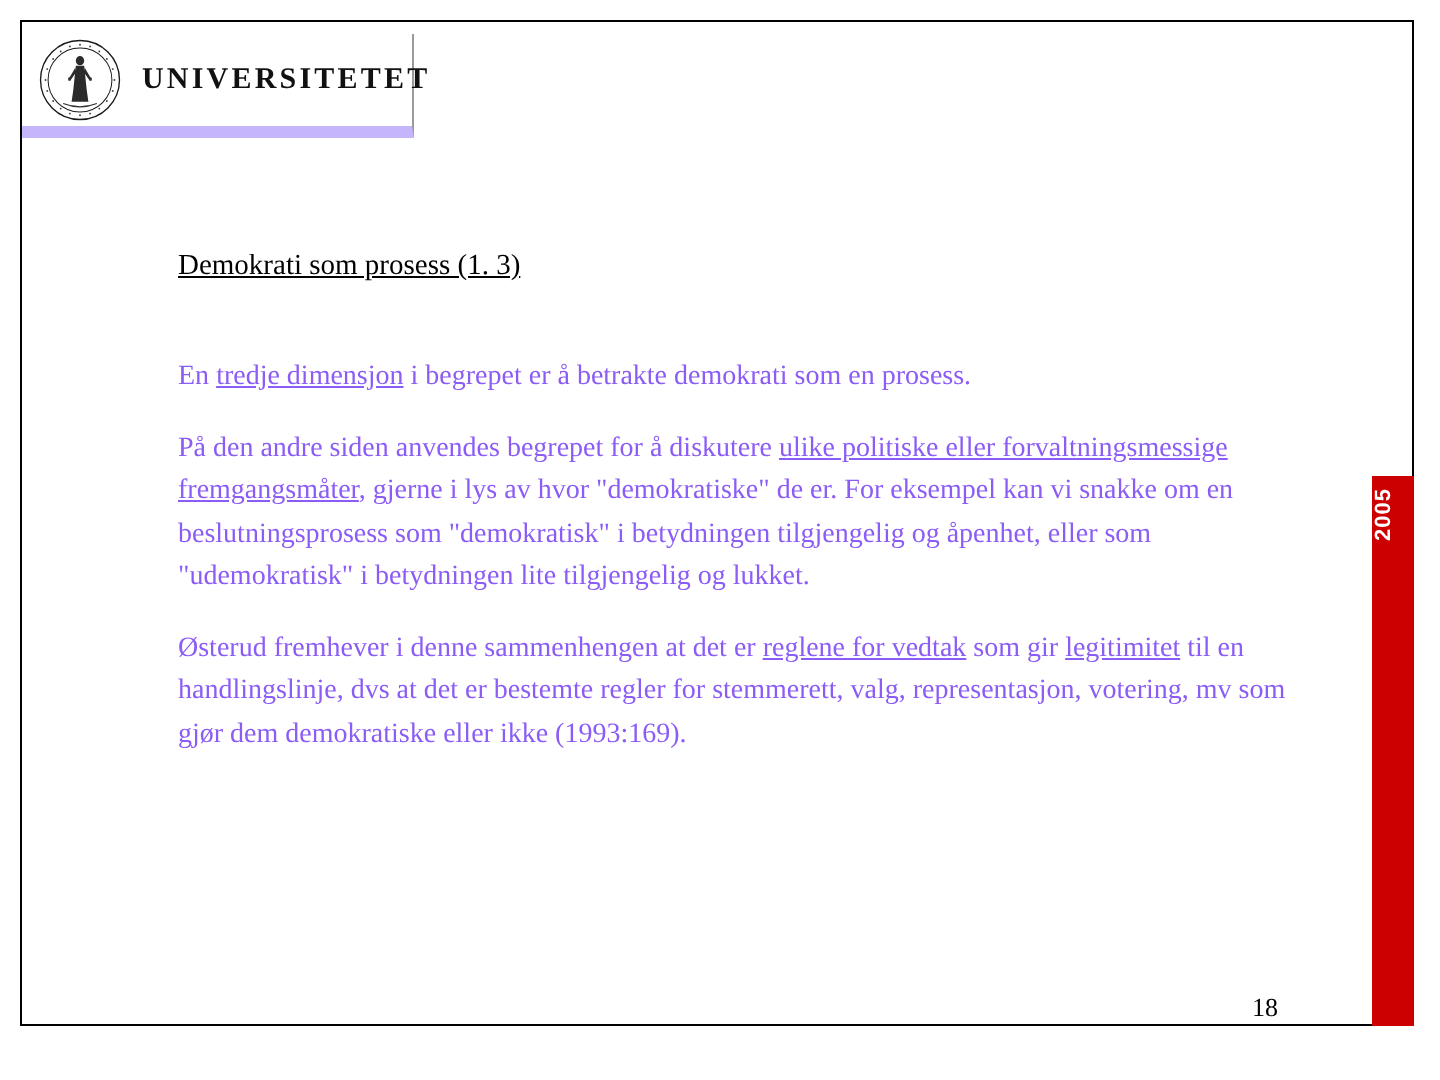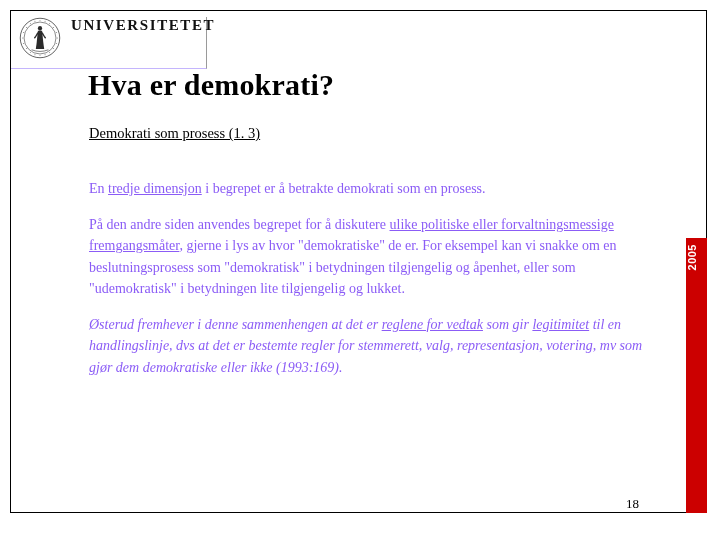--- a/index.html
+++ b/index.html
@@ -37,23 +37,24 @@
   }
 
   
   #logo-block {
     position: absolute;
     left: 11px;
     top: 17px;
     width: 196px;
     height: 52px;
     border-right: 1px solid #9a9a9a;
-    border-bottom: 1px solid #c4b5fd;
+    border-bottom: 6px solid #c4b5fd;
     box-sizing: border-box;
     display: flex;
+    align-items: center;
   }
   #logo-seal {
     width: 42px;
     height: 42px;
     margin-left: 8px;
     flex: 0 0 auto;
   }
   #logo-wordmark {
     margin-left: 10px;
     line-height: 1.12;
@@ -96,21 +97,21 @@
     left: 89px;
     top: 178px;
     width: 566px;
     color: #8b5cf6;
     font-size: 14px;
     line-height: 21.5px;
   }
   #body-text p {
     margin: 0 0 14px 0;
   }
-  #body-text p:last-child { margin-bottom: 16px; font-style: italic; }
+  #body-text p:last-child { margin-bottom: 16px; }
   #body-text u { text-decoration: underline; }
 
   
   #year-bar {
     position: absolute;
     left: 686px;
     top: 238px;
     width: 21px;
     height: 275px;
     background: #cc0000;
@@ -186,21 +187,20 @@
         <rect x="36" y="47" width="3" height="4" rx="1"></rect>
         <rect x="61" y="47" width="3" height="4" rx="1"></rect>
       </g>
       <path d="M30 78 Q50 86 70 78" fill="none" stroke="#2b2b2b" stroke-width="1.4"></path>
     </svg>
     <div id="logo-wordmark">
       <span class="l1">UNIVERSITETET</span>
     </div>
   </div>
 
-  <div id="title">Hva er demokrati?</div>
 
   <div id="heading">Demokrati som prosess (1. 3)</div>
 
   <div id="body-text">
       <p><span>En </span><u>tredje dimensjon</u><span> i begrepet er å betrakte demokrati som en prosess.</span></p>
       <p><span>På den andre siden anvendes begrepet for å diskutere </span><u>ulike politiske eller forvaltningsmessige fremgangsmåter</u><span>, gjerne i lys av hvor "demokratiske" de er. For eksempel kan vi snakke om en beslutningsprosess som "demokratisk" i betydningen tilgjengelig og åpenhet, eller som "udemokratisk" i betydningen lite tilgjengelig og lukket.</span></p>
       <p><span>Østerud fremhever i denne sammenhengen at det er </span><u>reglene for vedtak</u><span> som gir </span><u>legitimitet</u><span> til en handlingslinje, dvs at det er bestemte regler for stemmerett, valg, representasjon, votering, mv som gjør dem demokratiske eller ikke (1993:169).</span></p>
     </div>
 
   <div id="year-bar" style="background: rgb(204, 0, 0);">

